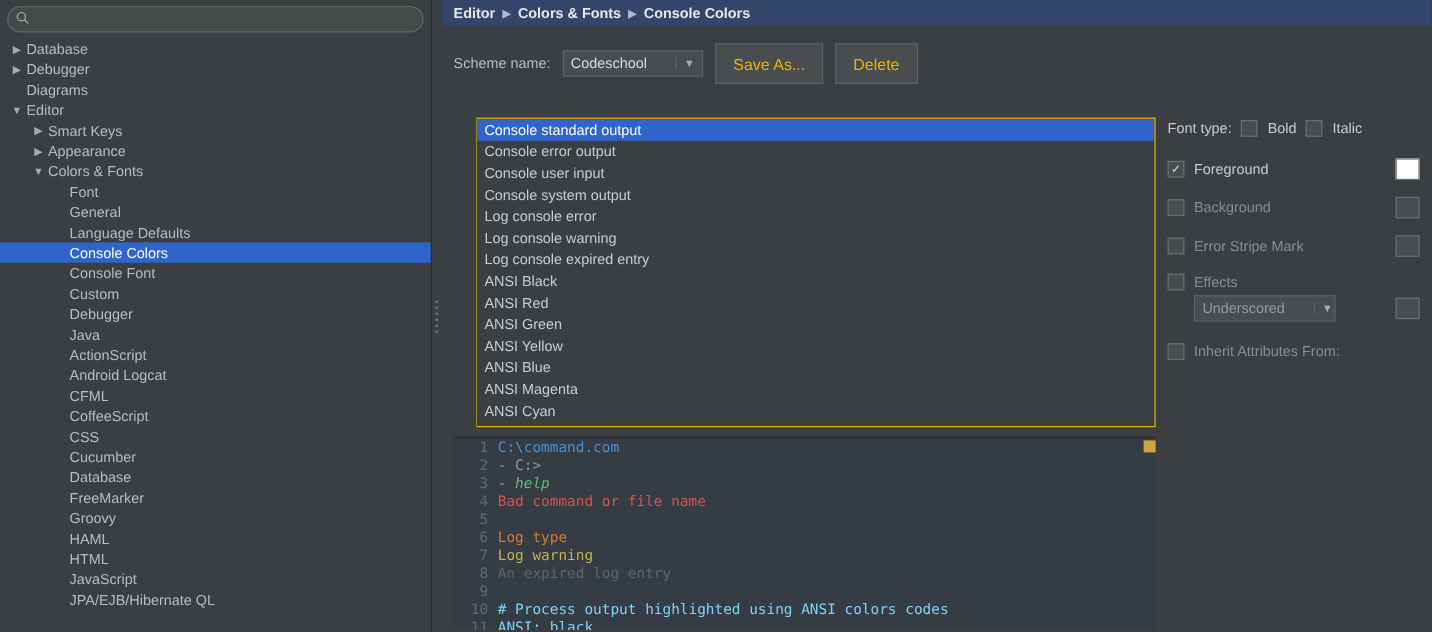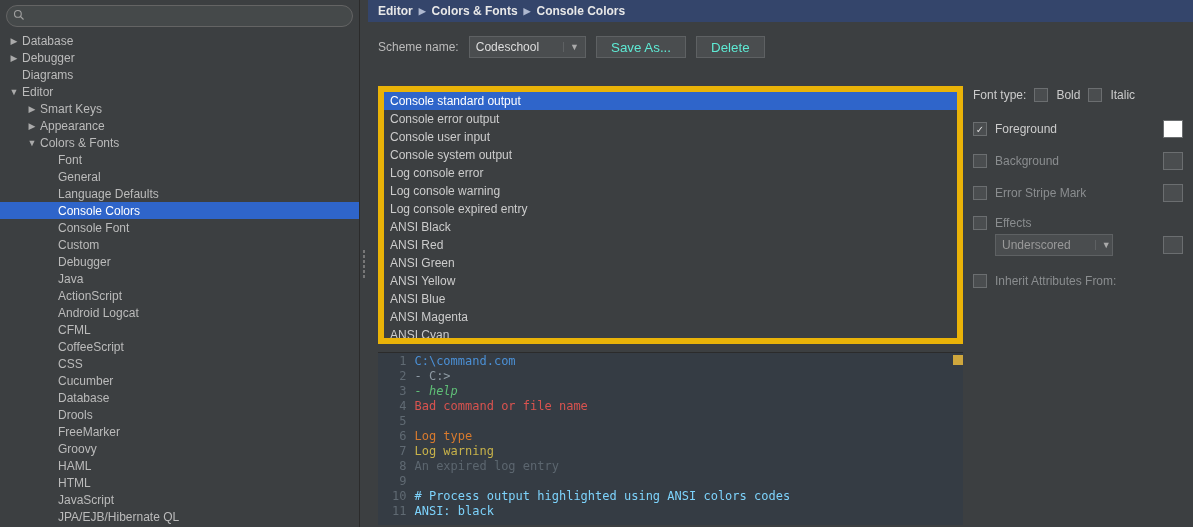--- a/index.html
+++ b/index.html
@@ -109,43 +109,44 @@
     padding: 2px 6px;
     display: inline-flex;
     align-items: center;
     gap: 24px;
     height: 22px;
   }
   .select-box .chev { font-size:9px; color:#aaa; border-left:1px solid #5e6163; padding-left:6px; }
   .btn {
     background: #4a4d4f;
     border: 1px solid #5e6163;
-    color: #5eead4;
+    color: #eab308;
     padding: 2px 14px;
-    height: 22px;
+    height: 34px;
     cursor: default;
   }
   .content-row {
     display: flex;
     flex: 1;
     min-height: 0;
     padding: 0 10px 2px 10px;
     gap: 10px;
   }
   .left-col {
     flex: 1;
     display:flex;
     flex-direction:column;
     min-width:0;
   }
   .attr-list {
-    border: 6px solid #eab308;
+    border: 1px solid #eab308;
     background: #3c3f41;
     height: 258px;
     overflow-y: auto;
+    margin-left: 19px;
   }
   .attr-item {
     padding: 1px 6px;
     color: #ccc;
     cursor: default;
     line-height: 16px;
   }
   .attr-item.sel {
     background: #2f65ca;
     color: #fff;
@@ -367,25 +368,20 @@
       </div>
       <div class="tree-row">
         <span class="indent" style="width: 36px;"></span>
         <span class="tree-arrow"></span>
         <span style="margin-left: 2px;">Cucumber</span>
       </div>
       <div class="tree-row">
         <span class="indent" style="width: 36px;"></span>
         <span class="tree-arrow"></span>
         <span style="margin-left: 2px;">Database</span>
-      </div>
-      <div class="tree-row">
-        <span class="indent" style="width: 36px;"></span>
-        <span class="tree-arrow"></span>
-        <span style="margin-left: 2px;">Drools</span>
       </div>
       <div class="tree-row">
         <span class="indent" style="width: 36px;"></span>
         <span class="tree-arrow"></span>
         <span style="margin-left: 2px;">FreeMarker</span>
       </div>
       <div class="tree-row">
         <span class="indent" style="width: 36px;"></span>
         <span class="tree-arrow"></span>
         <span style="margin-left: 2px;">Groovy</span>

